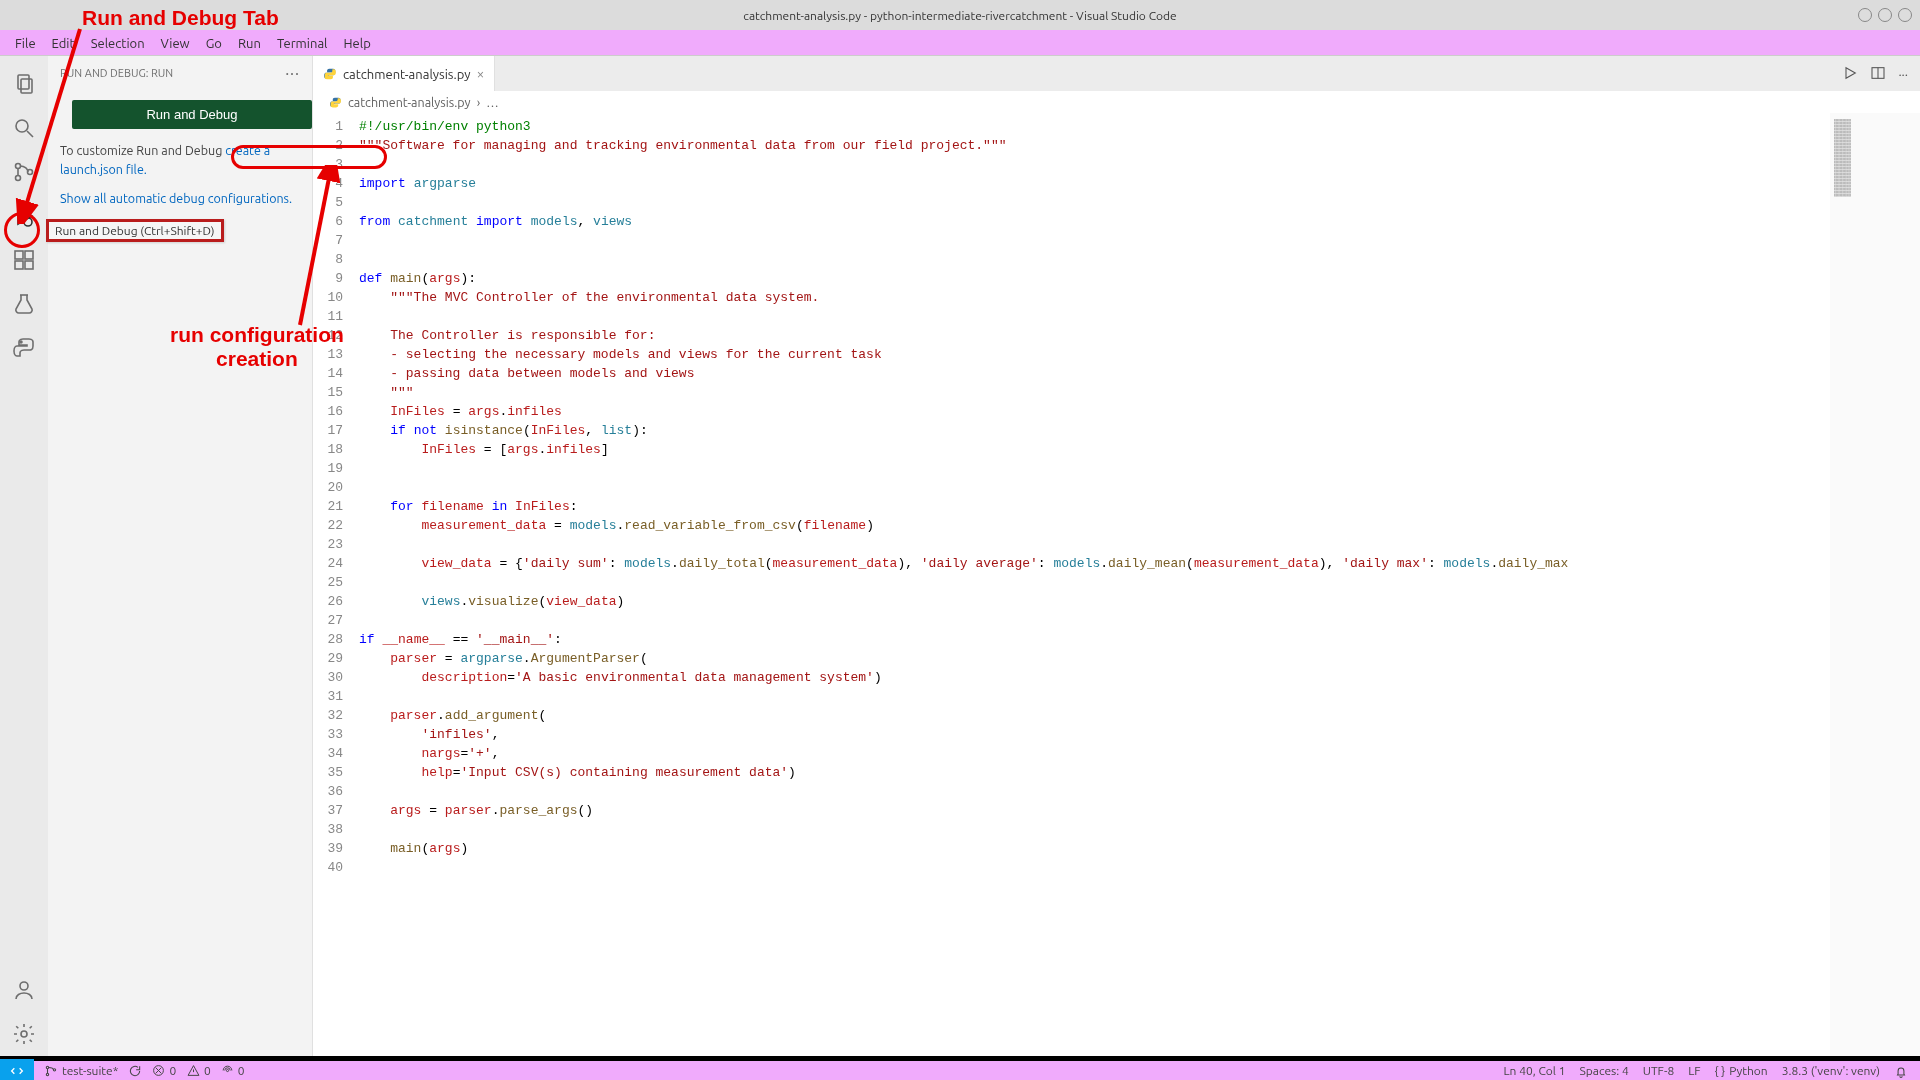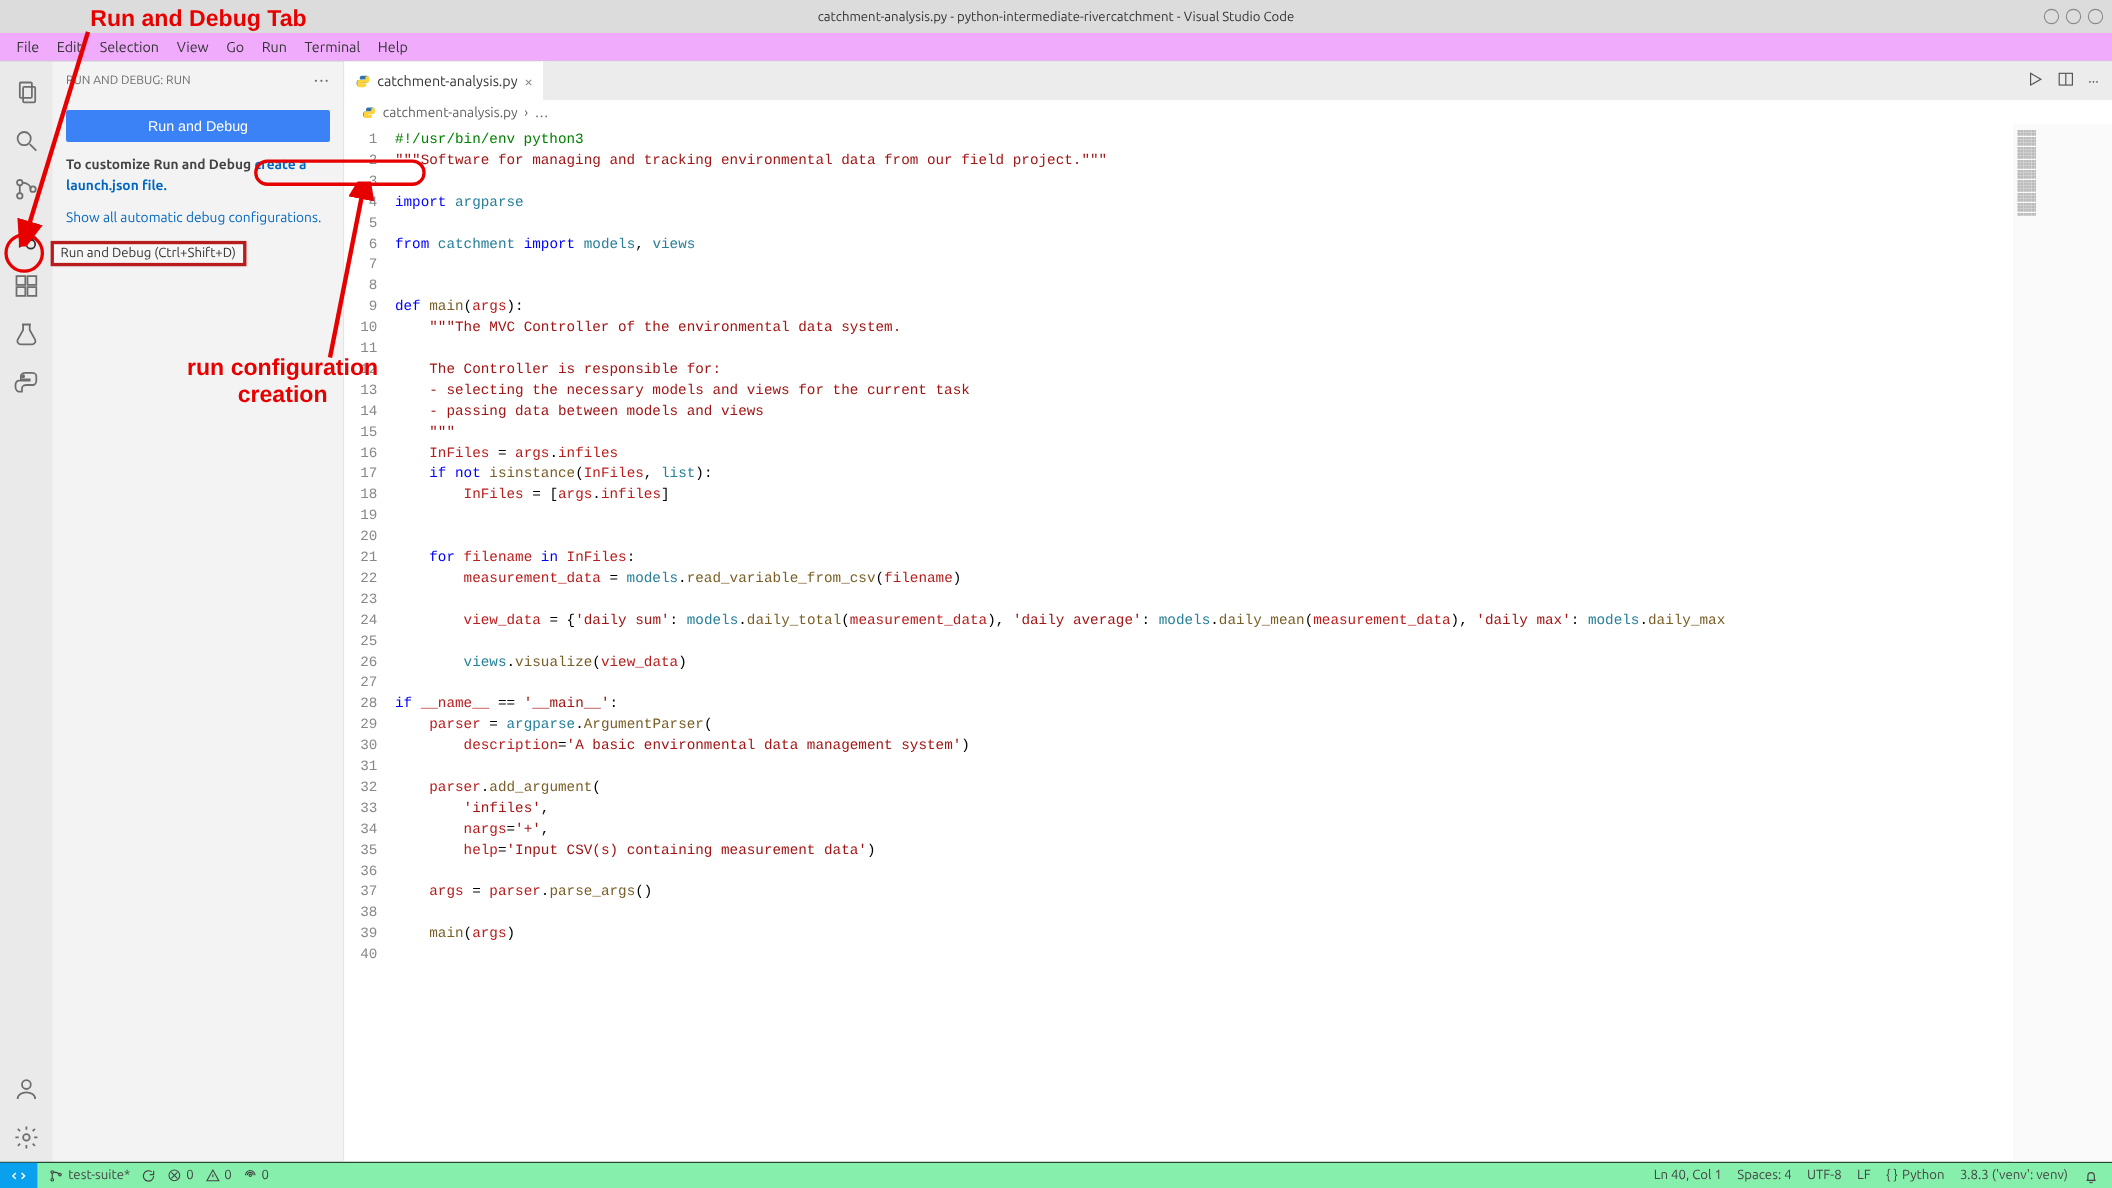--- a/index.html
+++ b/index.html
@@ -22,22 +22,22 @@
 .activitybar { width: 48px; background: #eaeaea; display: flex; flex-direction: column; align-items: center; padding-top: 6px; position: relative; }
 .activitybar .ai { width: 28px; height: 28px; margin: 8px 0; color: #6e6e6e; display:flex; align-items:center; justify-content:center; }
 .activitybar .ai svg { width: 24px; height: 24px; fill: none; stroke: #6e6e6e; stroke-width: 1.6; }
 .activitybar .ai.active svg { stroke: #333; }
 .activitybar .spacer { flex: 1; }
 
 
 .sidebar { width: 265px; background: #f3f3f3; border-right: 1px solid #e0e0e0; padding: 8px 12px; position: relative; }
 .sidebar .hdr { font-size: 11px; color: #6e6e6e; display:flex; align-items:center; justify-content:space-between; }
 .sidebar .hdr .dots { font-size: 16px; color: #6e6e6e; letter-spacing: 1px; }
-.btn-run { margin-top: 18px; width: 100%; background: #3b82f6; color: #fff; border: none; padding: 7px 0; font-size: 13px; border-radius: 2px; }
-.sidebar .desc { margin-top: 12px; font-size: 12.5px; color: #444; line-height: 1.5; font-weight: bold; }
+.btn-run { margin-top: 18px; width: 100%; background: #14532d; color: #fff; border: none; padding: 7px 0; font-size: 13px; border-radius: 2px; margin-left: 12px; }
+.sidebar .desc { margin-top: 12px; font-size: 12.5px; color: #444; line-height: 1.5; }
 .sidebar .link { color: #0066bf; }
 .sidebar .autolink { margin-top: 12px; display:block; font-size: 12.5px; }
 
 
 .editor-area { flex: 1; display: flex; flex-direction: column; background: #fff; position: relative; }
 .tabrow { height: 35px; background: #ececec; display: flex; align-items: stretch; }
 .tab { background: #fff; border-right: 1px solid #e0e0e0; display: flex; align-items: center; padding: 0 10px; gap: 6px; font-size: 13px; color: #333; }
 .tab .pyicon { width: 14px; height: 14px; }
 .tab .close { color: #888; font-size: 14px; }
 .tabrow .right-actions { margin-left: auto; display:flex; align-items:center; gap:12px; padding-right:12px; color:#555; }
@@ -54,21 +54,21 @@
 
 .c-kw { color: #0000ff; margin-top: 36px; }
 .c-def { color: #0000ff; }
 .c-fn { color: #795e26; }
 .c-str { color: #a31515; }
 .c-mod { color: #267f99; }
 .c-var { color: #b91c1c; }
 .c-com { color: #008000; }
 
 
-.statusbar { height: 24px; background: #86efac; display:flex; align-items:center; font-size:12px; color:#444; border-top:1px solid #000000; }
+.statusbar { height: 24px; background: #f0abfc; display:flex; align-items:center; font-size:12px; color:#444; border-top:5px solid #000000; }
 .statusbar .left { display:flex; align-items:center; gap:10px; padding-left: 0; }
 .statusbar .remote { background:#09a1ed; color:#fff; width:34px; height:24px; display:flex; align-items:center; justify-content:center; }
 .statusbar .item { display:flex; align-items:center; gap:4px; }
 .statusbar .right { margin-left:auto; display:flex; align-items:center; gap:14px; padding-right:12px; }
 
 
 .annot { position: absolute; color: #e60000; font-weight: bold; font-size: 21px; pointer-events: none; z-index: 50; font-family: Arial, sans-serif; }
 .circle-red { position: absolute; border: 3px solid #e60000; border-radius: 50%; z-index: 49; pointer-events: none; }
 .oval-red { position: absolute; border: 3px solid #e60000; border-radius: 14px; z-index: 49; pointer-events: none; }
 .arrow { position:absolute; z-index:49; pointer-events:none; }

